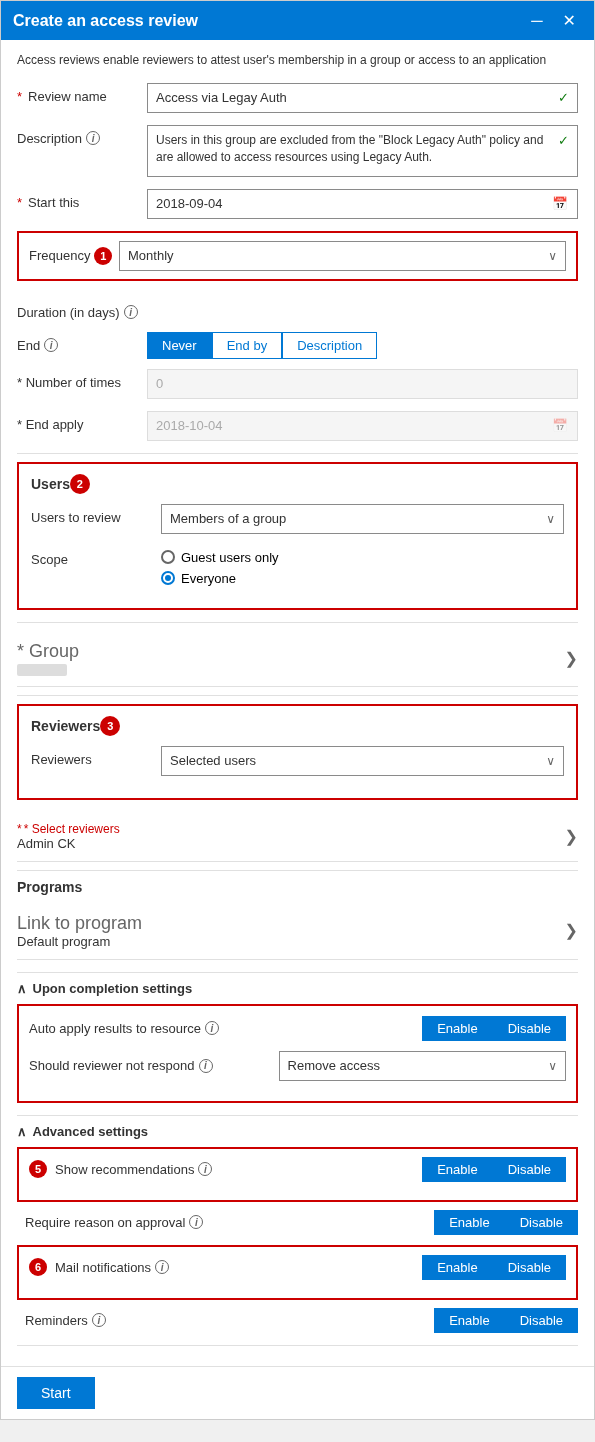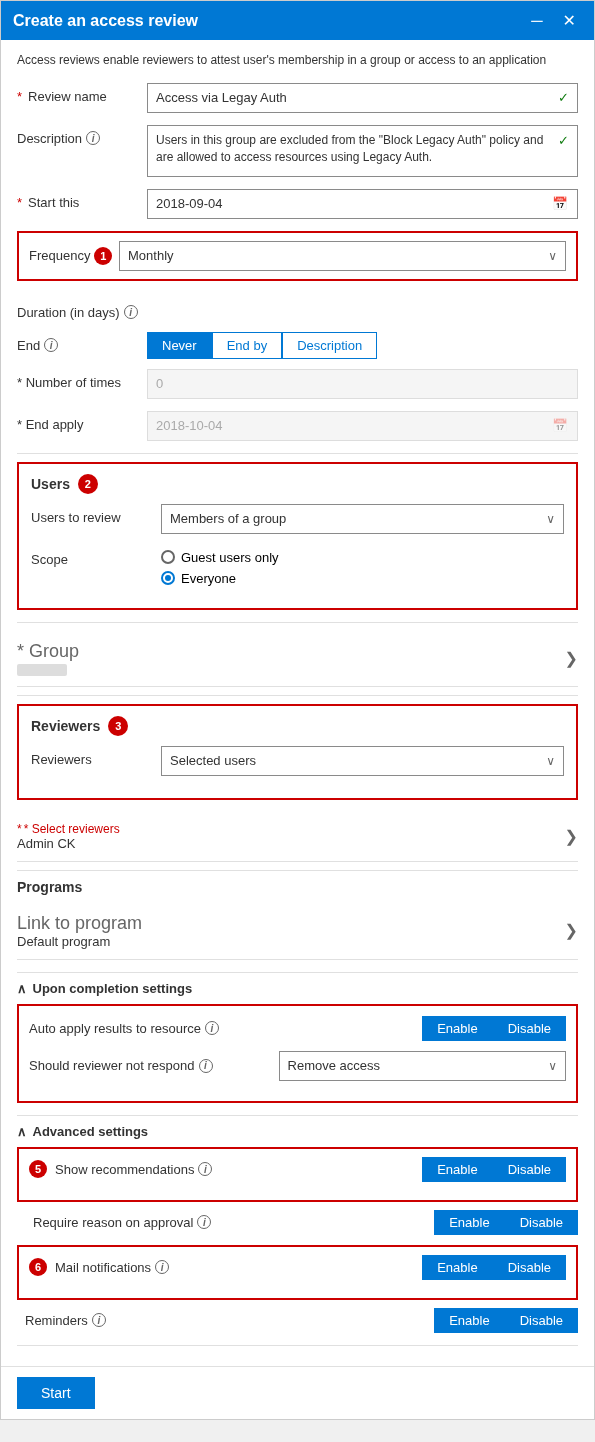--- a/index.html
+++ b/index.html
@@ -270,21 +270,21 @@
     }
     
     .users-section {
       border: 2px solid #c00;
       padding: 10px 12px;
       margin-bottom: 12px;
     }
     .users-header {
       display: flex;
       align-items: center;
-      gap: 8px;
+      gap: 0;
       margin-bottom: 10px;
     }
     .radio-group {
       display: flex;
       flex-direction: column;
       gap: 6px;
       margin-top: 4px;
     }
     .radio-item {
       display: flex;
@@ -702,21 +702,21 @@
             <span>Show recommendations</span>
             <span class="info-icon">i</span>
           </div>
           <div class="enable-disable-group">
             <button class="btn-enable">Enable</button>
             <button class="btn-disable active-disable">Disable</button>
           </div>
         </div>
       </div>
 
-      <div class="setting-row" style="margin-left:16px;">
+      <div class="setting-row" style="margin-left:8px;">
         <div class="setting-label">
           <span>Require reason on approval</span>
           <span class="info-icon">i</span>
         </div>
         <div class="enable-disable-group">
           <button class="btn-enable">Enable</button>
           <button class="btn-disable active-disable">Disable</button>
         </div>
       </div>
 

